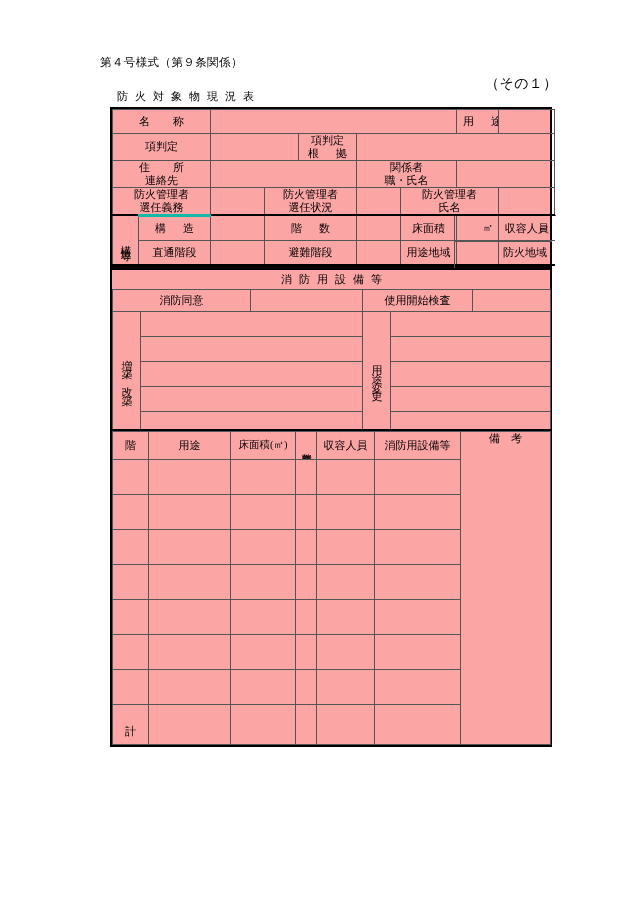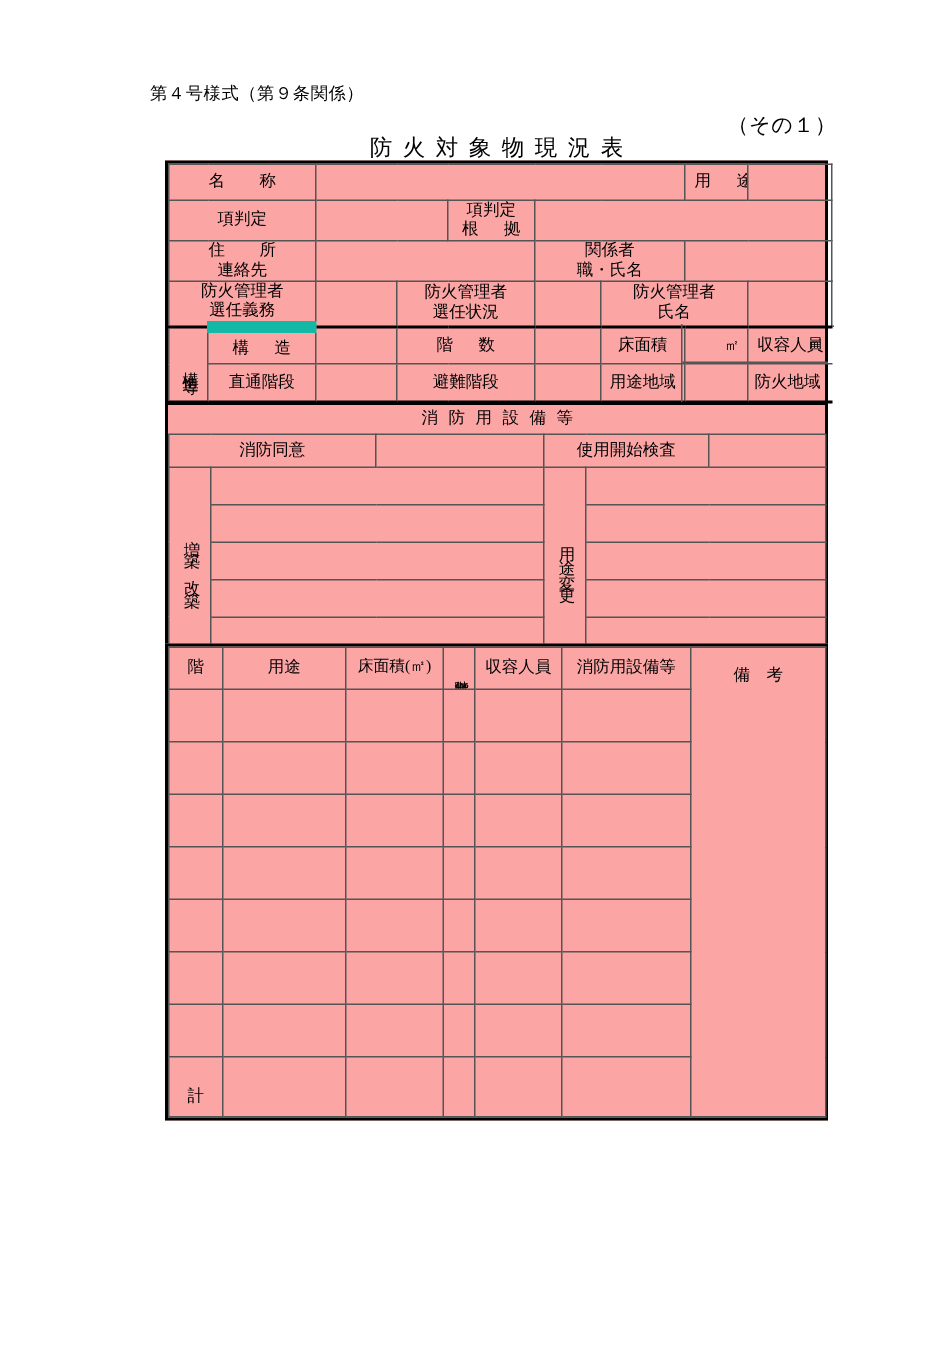--- a/index.html
+++ b/index.html
@@ -40,22 +40,22 @@
     top: 75px;
     font-size: 14px;
     letter-spacing: 0.4px;
     white-space: nowrap;
   }
   .doc-title {
     position: absolute;
     left: 110px;
     top: 89px;
     width: 442px;
-    text-align: center;
-    font-size: 15px;
+    text-align: left;
+    font-size: 11px;
     letter-spacing: 7px;
     text-indent: 7px;
     white-space: nowrap;
   }
 
   
   .frame {
     position: absolute;
     left: 110px;
     width: 442px;
@@ -210,21 +210,21 @@
         </td>
         <td colspan="2" class="blank"></td>
       </tr>
 
       <tr>
         <td rowspan="2" class="vcell" style="border-top:2px solid #000;border-bottom:2px solid #000">
           <div class="vbox">
             <span class="vert vert-sp">構造等</span>
           </div>
         </td>
-        <td style="height:25px;border-top:8px solid #14b8a6">
+        <td style="height:25px;border-top:3px solid #14b8a6">
           <span class="lbl sp2">構　造</span>
         </td>
         <td class="blank" style="border-top:2px solid #000"></td>
         <td colspan="2" style="border-top:2px solid #000">
           <span class="lbl sp2">階　数</span>
         </td>
         <td class="blank" style="border-top:2px solid #000"></td>
         <td style="border-top:2px solid #000">
           <span class="lbl">床面積</span>
         </td>
@@ -338,21 +338,21 @@
         <td style="height:28px">階</td>
         <td>用途</td>
         <td style="font-size:10.5px">床面積(㎡)</td>
         <td class="vcell">
           <div class="vbox">
             <span class="vert" style="font-size:9.5px">無窓階</span>
           </div>
         </td>
         <td>収容人員</td>
         <td>消防用設備等</td>
-        <td rowspan="9" style="vertical-align:top;padding-top:12px">備　考</td>
+        <td rowspan="9" style="vertical-align:top;padding-top:0">備　考</td>
       </tr>
 
       <tr>
         <td class="blank" style="height:35px"></td>
         <td class="blank"></td>
         <td class="blank"></td>
         <td class="blank"></td>
         <td class="blank"></td>
         <td class="blank"></td>
       </tr>

